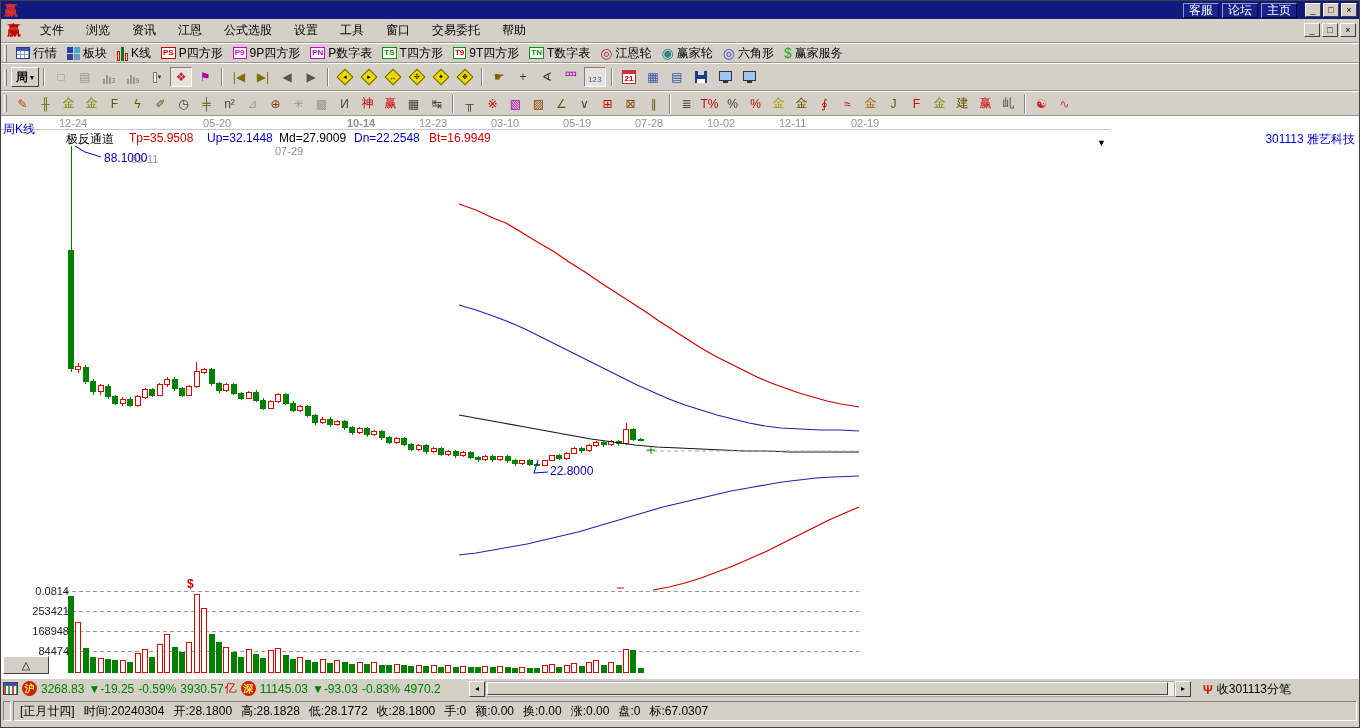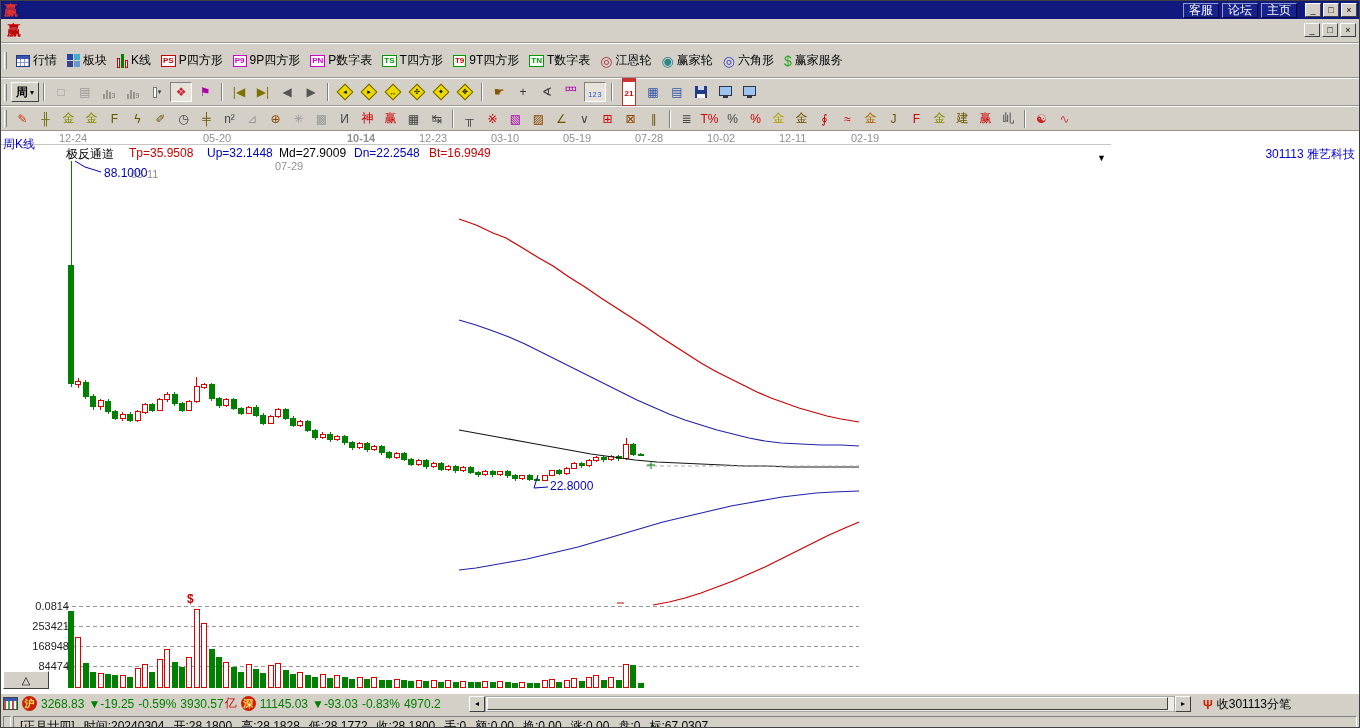--- a/index.html
+++ b/index.html
@@ -9,21 +9,21 @@
   .app-logo{color:#e03030;background:#fff0;font-weight:bold;font-size:14px;line-height:16px;padding:0 1px}
   .title-text{font-weight:bold;font-size:12px;white-space:nowrap}
   .sp{flex:1}
   .tbtn{height:15px;line-height:13px;padding:0 5px;background:#17228c;border:1px solid;border-color:#8d9ad0 #02053a #02053a #8d9ad0;color:#fff;font-size:12px;cursor:pointer}
   .wbtn{width:16px;height:14px;background:#d4d0c8;border:1px solid;border-color:#fff #404040 #404040 #fff;color:#000;font-size:9px;line-height:11px;text-align:center;cursor:pointer}
   .menubar{height:24px;display:flex;align-items:center;padding:0 4px;border-bottom:1px solid #9a968e;position:relative;background:#d4d0c8}
   .menu-logo{color:#c00000;font-weight:bold;font-size:14px;margin:0 8px 0 2px}
   .menu-item{padding:3px 11px;cursor:pointer;white-space:nowrap}
   .mdi-ctl{position:absolute;right:3px;top:4px;display:flex;gap:2px}
   .toolbar{display:flex;align-items:center;padding:0 2px;background:#d4d0c8;border-bottom:1px solid #9a968e;border-top:1px solid #fff}
-  .tb1{height:35px}.tb2{height:28px}.tb3{height:25px}
+  .tb1{height:20px}.tb2{height:28px}.tb3{height:25px}
   .grip{width:3px;height:17px;border-left:1px solid #fff;border-right:1px solid #808080;margin:0 4px 0 1px}
   .vsep{width:2px;height:18px;border-left:1px solid #808080;border-right:1px solid #fff;margin:0 4px}
   .tb1-item{display:flex;align-items:center;gap:3px;padding:1px 5px;cursor:pointer;white-space:nowrap}
   .ibtn{min-width:22px;height:20px;display:flex;align-items:center;justify-content:center;margin:0 1px;cursor:pointer;border:1px solid transparent;font-size:12px}
   .ibtn.pressed{border-color:#808080 #fff #fff #808080;background:#e7e3db}
   .ibtn.dis{color:#9a968e}
   .boxed{font-size:8px;font-weight:bold;border:1px solid;padding:0 1px;line-height:10px;background:#fff}
   .icon-table{width:14px;height:12px;border:1px solid #223a8a;background-color:#fff;background-image:linear-gradient(#3a55b0 0 3px,rgba(0,0,0,0) 3px),repeating-linear-gradient(90deg,rgba(0,0,0,0) 0 3px,#8899cc 3px 4px),repeating-linear-gradient(0deg,rgba(0,0,0,0) 0 3px,#8899cc 3px 4px)}
   .icon-blocks{width:13px;height:13px;display:grid;grid-template-columns:1fr 1fr;grid-template-rows:1fr 1fr;gap:1px}
   .icon-blocks span{display:block}
@@ -32,21 +32,21 @@
   .cred{border:1px solid #cc0000;background:#fff}.cgrn{background:#008000}
   .dia{width:16px;height:16px;position:relative;display:inline-block}
   .dia::before{content:"";position:absolute;left:2px;top:2px;right:2px;bottom:2px;transform:rotate(45deg);background:#ead800;border:1px solid #6d6000}
   .dia b{position:absolute;left:0;top:0;width:100%;height:100%;display:flex;align-items:center;justify-content:center;font-size:7px;color:#000;font-weight:normal}
   .minibars{display:flex;align-items:flex-end;gap:1px;height:13px;position:relative;padding-right:5px}
   .minibars i{display:block;width:2px;background:#9a968e}
   .minibars b{position:absolute;right:0;bottom:0;font-size:7px;color:#777;font-weight:normal}
   .minicdl{display:flex;align-items:center;gap:1px}
   .minicdl i{display:block;width:4px;height:11px;border:1px solid #777;background:#fff}
   .minicdl b{font-size:7px;color:#333;font-weight:normal}
-  .cal21{width:14px;height:28px;background:#fff;border:1px solid #aa3333;border-top:4px solid #cc3333;color:#cc0000;font-size:8px;font-weight:bold;display:flex;align-items:center;justify-content:center}
+  .cal21{width:14px;height:14px;background:#fff;border:1px solid #aa3333;border-top:4px solid #cc3333;color:#cc0000;font-size:8px;font-weight:bold;display:flex;align-items:center;justify-content:center}
   .icon-floppy{width:12px;height:12px;background:#223a8a;position:relative}
   .icon-floppy::before{content:"";position:absolute;left:3px;top:0;width:6px;height:4px;background:#cdd6ee}
   .icon-floppy::after{content:"";position:absolute;left:2px;bottom:0;width:8px;height:4px;background:#fff}
   .icon-mon{width:13px;height:10px;border:1px solid #334;background:#9cc4ee;position:relative;margin-bottom:2px}
   .icon-mon::after{content:"";position:absolute;left:3px;bottom:-3px;width:5px;height:2px;background:#334}
   .period-btn{display:flex;align-items:center;gap:2px;height:20px;padding:0 4px;border:1px solid;border-color:#fff #404040 #404040 #fff;background:#d4d0c8;cursor:pointer;font-weight:bold}
   .chart{position:relative;height:562px;background:#fff;overflow:hidden}
   .chart svg{position:absolute;left:0;top:0}
   .pane-label{position:absolute;left:2px;top:5px;color:#0000cc;white-space:nowrap}
   .dt{position:absolute;top:1px;color:#909090;font-size:11px;white-space:nowrap}
@@ -86,20 +86,32 @@
     </span>
   <span id="window-controls" style="display:flex;gap:2px;margin-left:4px">
       <button class="wbtn">_</button>
       <button class="wbtn">□</button>
       <button class="wbtn">×</button>
     </span>
 </div>
 
 <div class="menubar">
   <span class="menu-logo">赢</span>
+  <span id="menu-items" style="display:flex">
+      <span class="menu-item">文件</span>
+      <span class="menu-item">浏览</span>
+      <span class="menu-item">资讯</span>
+      <span class="menu-item">江恩</span>
+      <span class="menu-item">公式选股</span>
+      <span class="menu-item">设置</span>
+      <span class="menu-item">工具</span>
+      <span class="menu-item">窗口</span>
+      <span class="menu-item">交易委托</span>
+      <span class="menu-item">帮助</span>
+    </span>
   <span class="mdi-ctl" id="mdi-controls">
       <button class="wbtn">_</button>
       <button class="wbtn">□</button>
       <button class="wbtn">×</button>
     </span>
 </div>
 
 <div class="toolbar tb1" id="toolbar-main">
     <span class="grip"></span>
     <span class="tb1-item">

